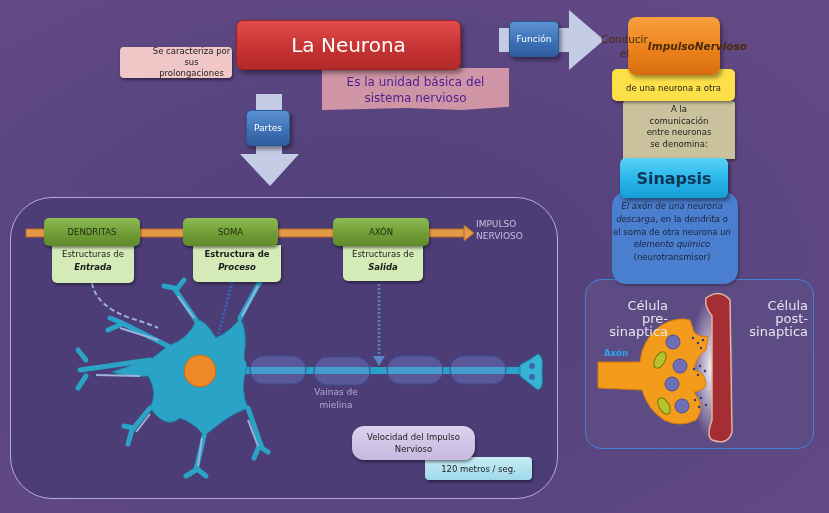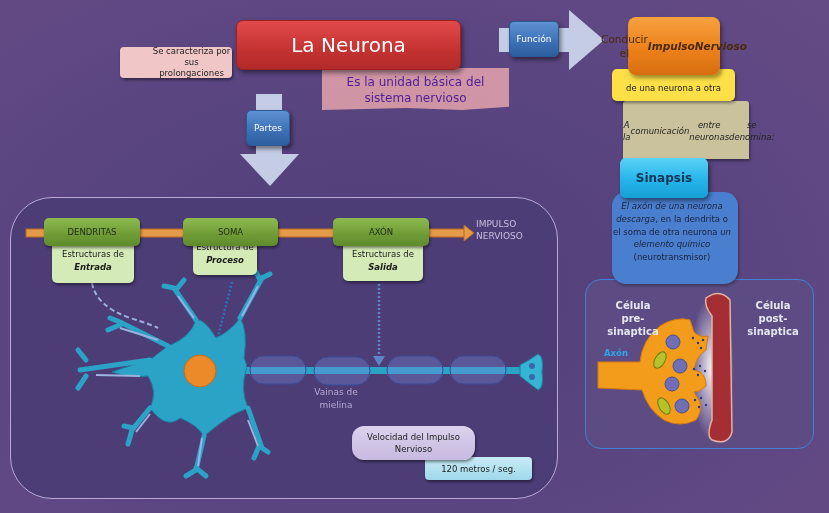--- a/index.html
+++ b/index.html
@@ -67,53 +67,53 @@
   }
   .conducir-box .it { font-style: italic; font-weight: bold; }
   .otra-box {
     left: 612px; top: 69px; width: 123px; height: 32px;
     background: #fde047; border-radius: 5px;
     box-shadow: 1px 2px 3px rgba(0,0,0,0.4);
     font-size: 8.5px; display: flex; align-items: center; justify-content: center;
     padding-top: 5px; z-index: 2;
   }
   .comunic-box {
-    left: 623px; top: 101px; width: 126px; height: 58px;
+    left: 623px; top: 101px; width: 112px; height: 58px;
     background: #c9c29c;
     box-shadow: 1px 2px 3px rgba(0,0,0,0.4);
     font-size: 8.5px; text-align: center; line-height: 11.5px;
-    display: flex; flex-direction: row; align-items: center; justify-content: flex-start;
-    padding-top: 3px; border-radius: 3px 3px 0 0; font-style: italic;
+    display: flex; flex-direction: column; align-items: center; justify-content: flex-start;
+    padding-top: 3px; border-radius: 3px 3px 0 0;
   }
   .sinapsis-box {
-    left: 620px; top: 158px; width: 88px; height: 40px;
+    left: 620px; top: 158px; width: 108px; height: 40px;
     background: linear-gradient(#5ad3f7, #25b4ea 55%, #179fd6);
     border-radius: 6px;
     box-shadow: 2px 3px 4px rgba(0,0,0,0.45);
-    color: #0f3554; font-weight: bold; font-size: 12px;
+    color: #0f3554; font-weight: bold; font-size: 16px;
     display: flex; align-items: center; justify-content: center;
     z-index: 3;
   }
   .sinapsis-desc {
     left: 612px; top: 192px; width: 126px; height: 92px;
     background: #4a7fd0; border-radius: 14px;
     box-shadow: 1px 2px 3px rgba(0,0,0,0.3);
     font-size: 8.5px; line-height: 12.8px; text-align: center;
     color: #1a2238; padding-top: 6px;
     z-index: 2;
   }
   .sinapsis-desc i { font-style: italic; }
 
   .synapse-panel {
     left: 585px; top: 279px; width: 229px; height: 170px;
     border: 1.5px solid #3f82d3; border-radius: 16px;
     background: #5d4c84;
   }
   .syn-label {
-    color: #e6e6f0; font-size: 10px; text-align: center; line-height: 13px; font-weight: bold;
+    color: #e6e6f0; font-size: 13px; text-align: right; line-height: 13px; font-weight: normal;
   }
   .syn-axon { color: #2ea6ea; font-weight: bold; font-size: 8.5px; }
 
   
   .structure-panel {
     left: 10px; top: 197px; width: 548px; height: 302px;
     border: 1px solid #b9a9d6; border-radius: 42px;
     background: #4c3d76;
   }
   .green-head {
@@ -299,21 +299,21 @@
   </g>
 </svg>
 
 <div class="abs green-head" style="left:44px;top:218px;width:96px;height:28px;">DENDRITAS</div>
 <div class="abs green-sub" style="left:52px;top:245px;width:82px;height:38px;">
   <div>Estructuras de</div>
   <b>Entrada</b>
 </div>
 
 <div class="abs green-head" style="left:183px;top:218px;width:95px;height:28px;">SOMA</div>
-<div class="abs green-sub" style="left:193px;top:238px;width:64px;height:37px;">
+<div class="abs green-sub" style="left:193px;top:245px;width:88px;height:37px;font-weight:bold;">
   <div>Estructura de</div>
   <b>Proceso</b>
 </div>
 
 <div class="abs green-head" style="left:333px;top:218px;width:96px;height:28px;">AXÓN</div>
 <div class="abs green-sub" style="left:343px;top:245px;width:80px;height:36px;">
   <div>Estructuras de</div>
   <b>Salida</b>
 </div>
 

